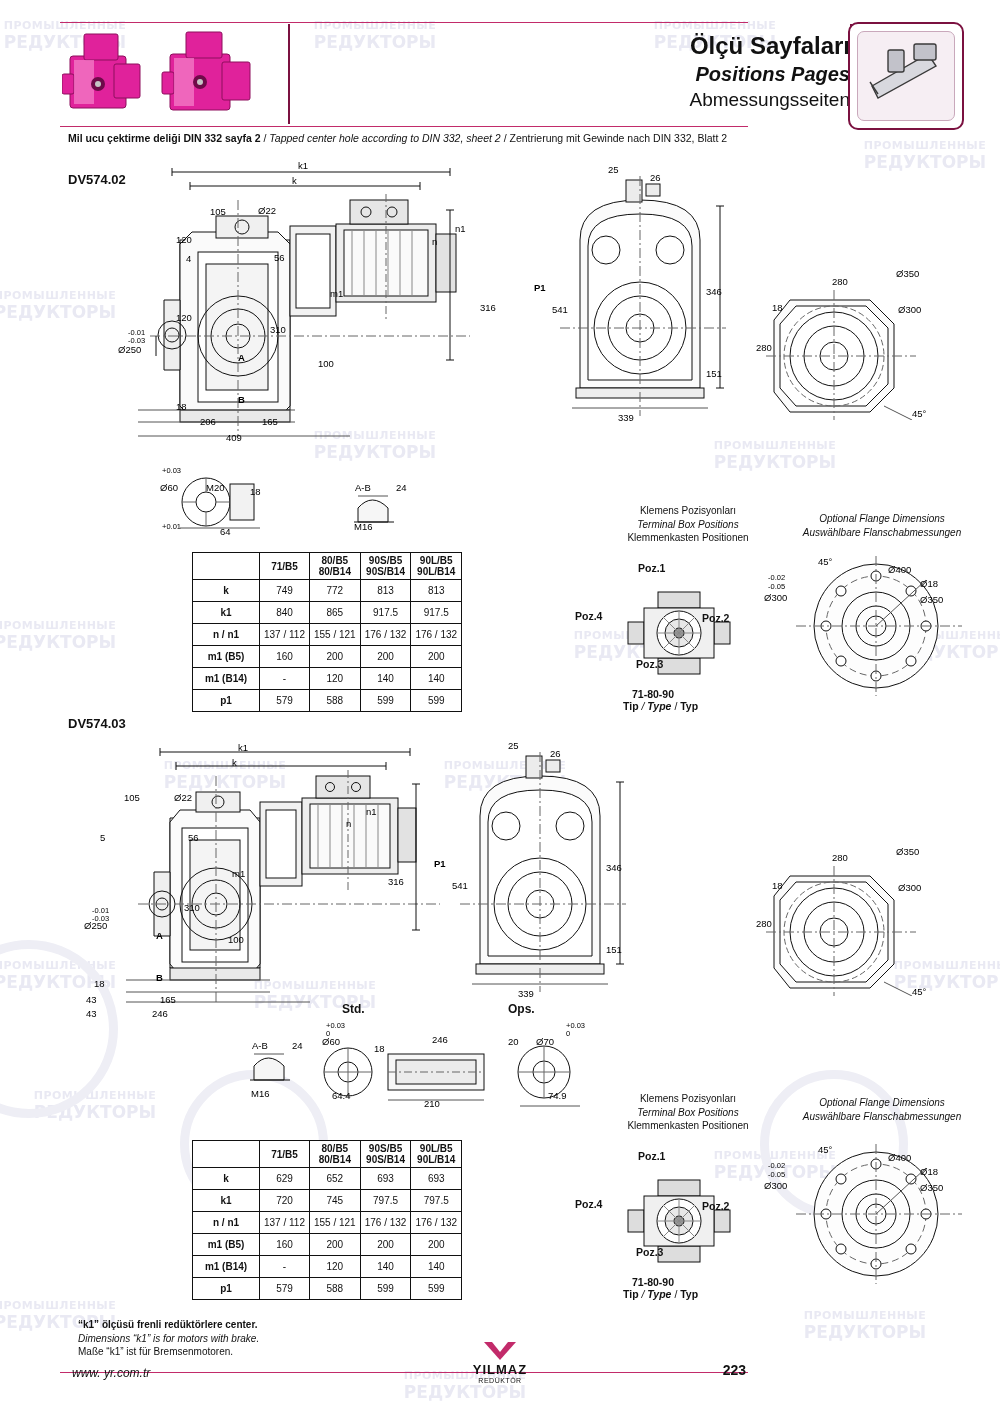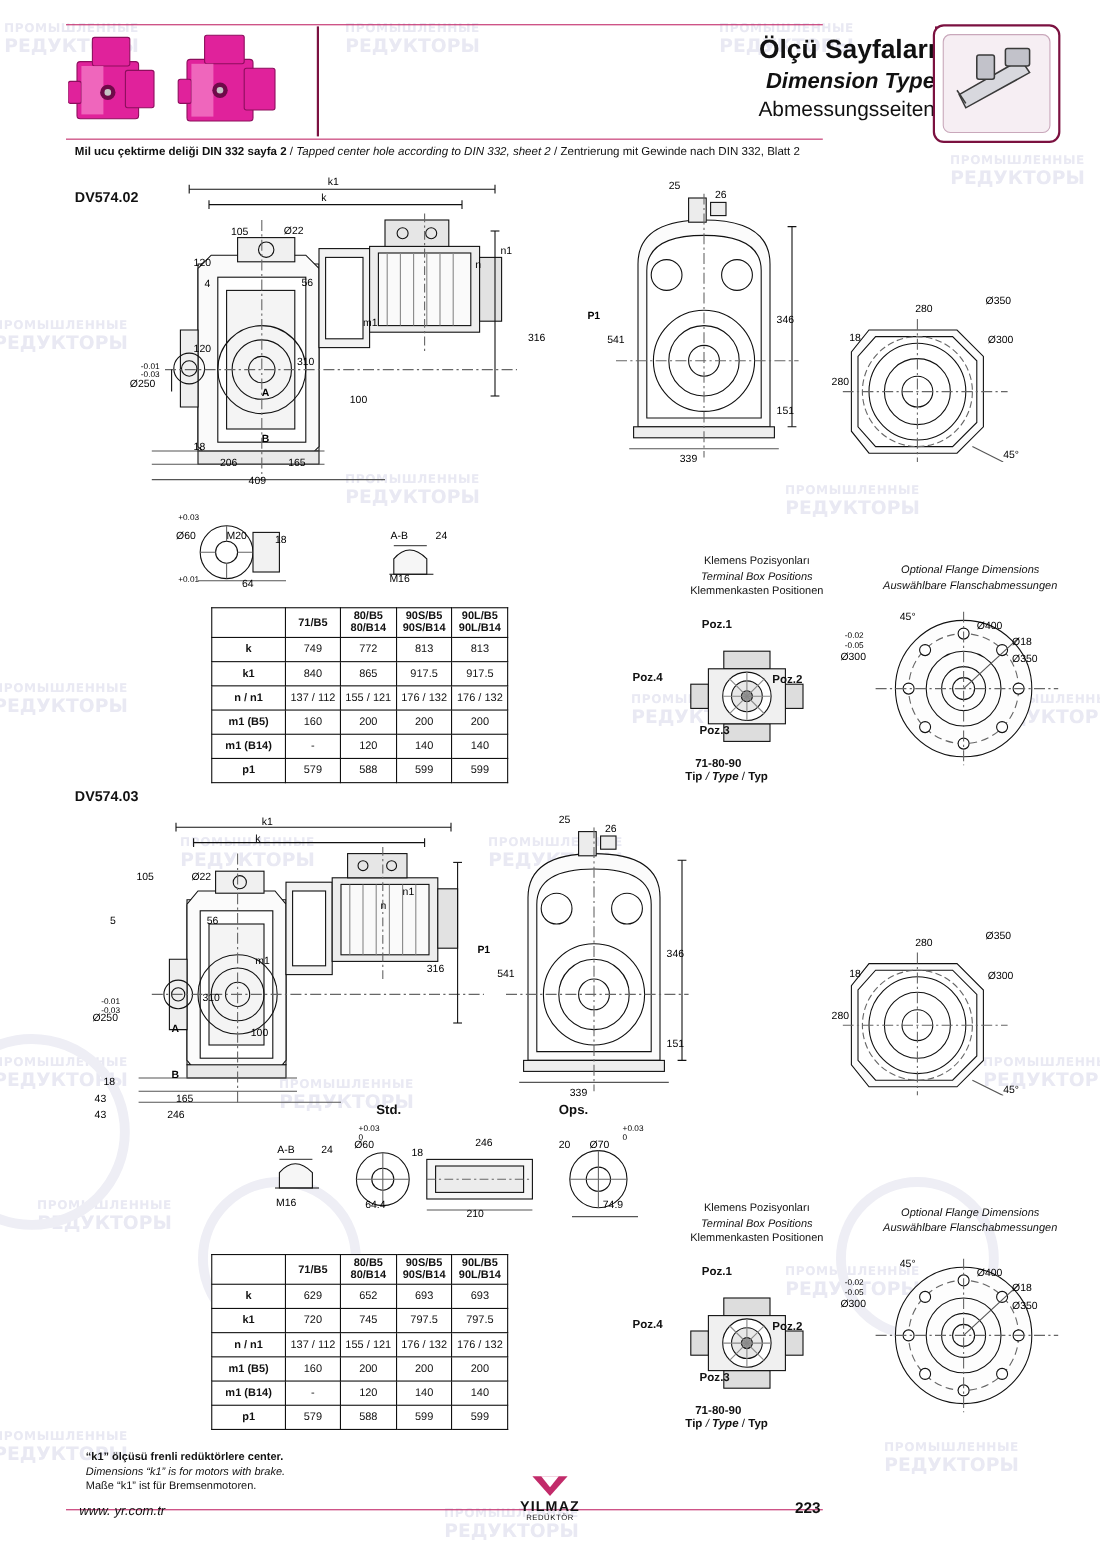--- a/index.html
+++ b/index.html
@@ -198,21 +198,21 @@
         <circle cx="36" cy="58" r="7"></circle>
           <circle cx="138" cy="56" r="7"></circle>
         <circle cx="36" cy="58" r="3" fill="#c5c5c5"></circle>
           <circle cx="138" cy="56" r="3" fill="#c5c5c5"></circle>
       </g>
     </svg>
   </div>
 
   <div class="hdr-box">
     <div class="hdr-t1">Ölçü Sayfaları</div>
-    <div class="hdr-t2">Dimension Type</div>
+    <div class="hdr-t2">Positions Pages</div>
     <div class="hdr-t3">Abmessungsseiten</div>
   </div>
 
   <div class="logo-box">
     <div class="logo-inner">
       <svg width="96" height="88" viewBox="0 0 96 88">
         <g stroke="#3a3a3a" fill="#d8d8de" stroke-width="1.4">
           <path d="M14 54 L70 22 L78 34 L20 66 Z"></path>
           <rect x="30" y="18" width="16" height="22" rx="2" fill="#c2c2ca"></rect>
           <rect x="56" y="12" width="22" height="16" rx="2" fill="#c2c2ca"></rect>

